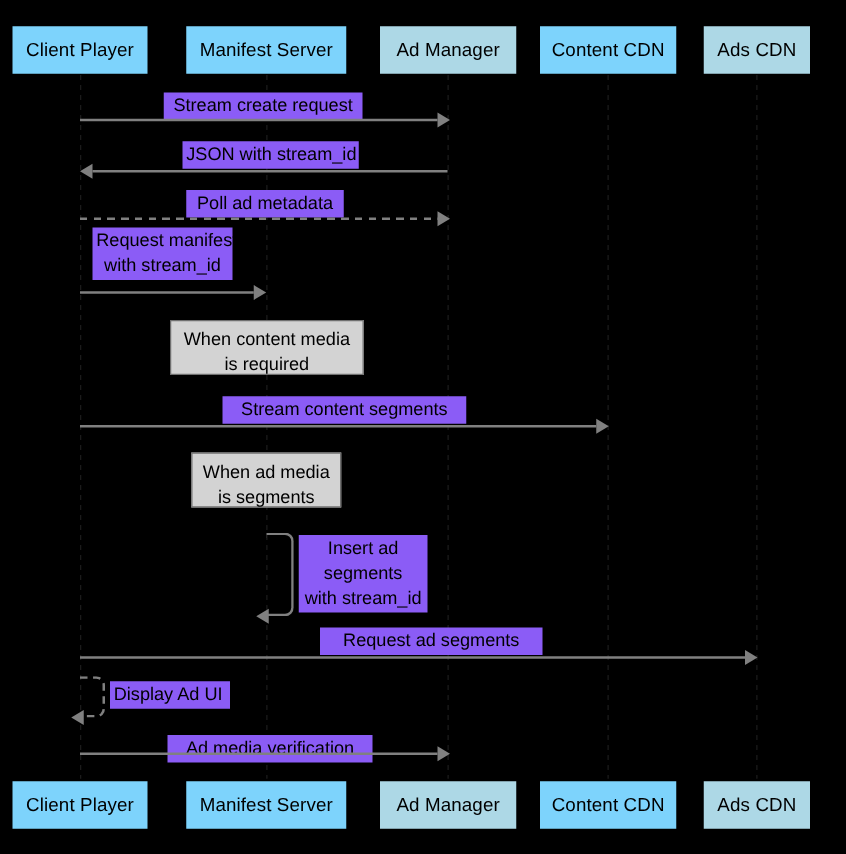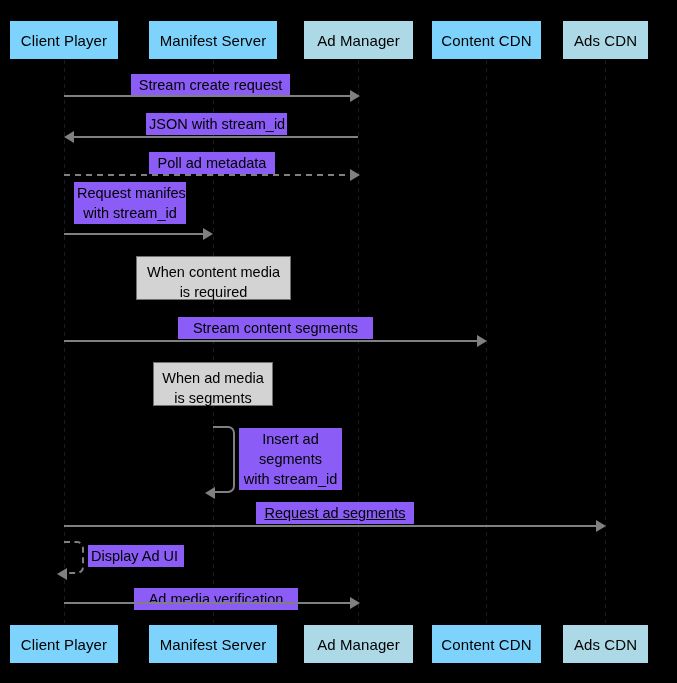--- a/index.html
+++ b/index.html
@@ -174,21 +174,21 @@
 
   <div class="note" style="left:153px; top:362px; width:120px; height:44px;">When ad media
 is segments</div>
 
   <div class="loop" style="left:213px; top:426px; width:22px; height:67px;"></div>
   <div class="arrow-head left" style="left:205px; top:487px;"></div>
   <div class="msg-label" style="left:239px; top:428px; width:103px;">Insert ad
 segments
 with stream_id</div>
 
-  <div class="msg-label" style="left:256px; top:502px; width:158px;text-decoration:underline;">Request ad segments</div>
+  <div class="msg-label" style="left:256px; top:502px; width:178px;">Request ad segments</div>
   <div class="msg-line" style="left:64px; top:525px; width:532px;"></div>
   <div class="arrow-head right" style="left:596px; top:520px;"></div>
 
   <div class="loop dashed-loop" style="left:64px; top:541px; width:20px; height:33px;"></div>
   <div class="arrow-head left" style="left:57px; top:568px;"></div>
   <div class="msg-label left-al" style="left:88px; top:545px; width:96px;">Display Ad UI</div>
 
   <div class="msg-label" style="left:134px; top:588px; width:164px;">Ad media verification</div>
   <div class="msg-line" style="left:64px; top:602px; width:286px;"></div>
   <div class="arrow-head right" style="left:350px; top:597px;"></div>

